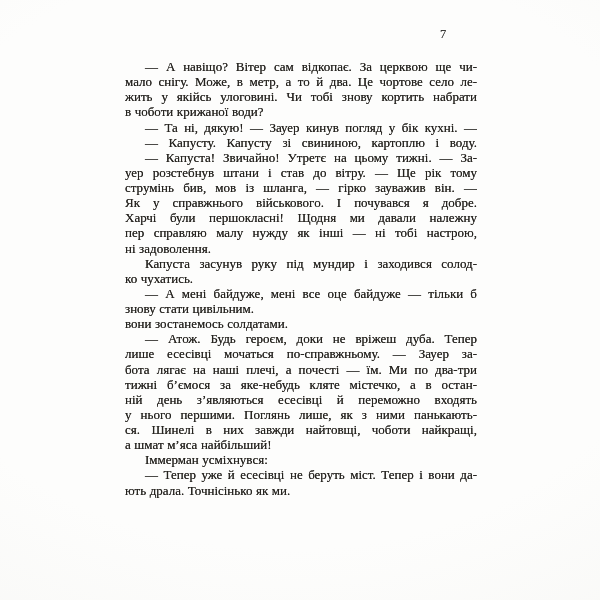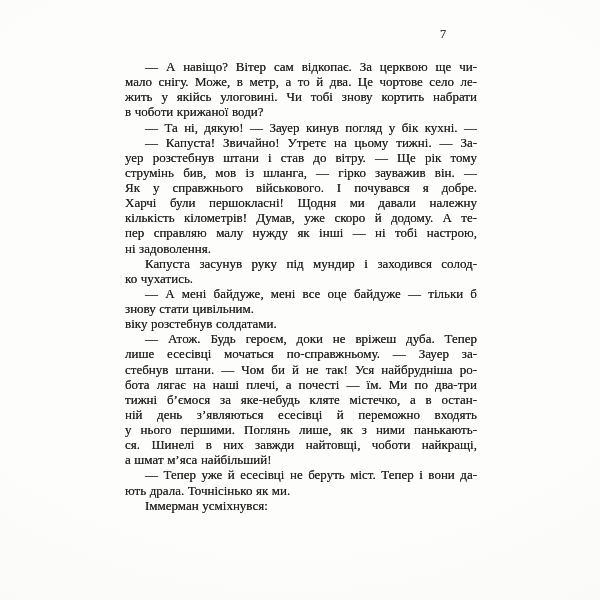--- a/index.html
+++ b/index.html
@@ -73,62 +73,61 @@
       <div class="line">мало снігу. Може, в метр, а то й два. Це чортове село ле-</div>
       <div class="line">жить у якійсь улоговині. Чи тобі знову кортить набрати</div>
       <div class="line lastline">в чоботи крижаної води?</div>
     </div>
 
     <div class="para">
       <div class="line first">— Та ні, дякую! — Зауер кинув погляд у бік кухні. —</div>
     </div>
 
     <div class="para">
+      <div class="line first">— Капусту. Капусту зі свининою, картоплю і воду.</div>
     </div>
 
     <div class="para">
       <div class="line first">— Капуста! Звичайно! Утретє на цьому тижні. — За-</div>
       <div class="line">уер розстебнув штани і став до вітру. — Ще рік тому</div>
       <div class="line">струмінь бив, мов із шланга, — гірко зауважив він. —</div>
       <div class="line">Як у справжнього військового. І почувався я добре.</div>
       <div class="line">Харчі були першокласні! Щодня ми давали належну</div>
-      <div class="line">кількість кілометрів! Думав, уже скоро й додому. А те-</div>
       <div class="line">пер справляю малу нужду як інші — ні тобі настрою,</div>
       <div class="line lastline">ні задоволення.</div>
     </div>
 
     <div class="para">
       <div class="line first">Капуста засунув руку під мундир і заходився солод-</div>
       <div class="line lastline">ко чухатись.</div>
     </div>
 
     <div class="para">
       <div class="line first">— А мені байдуже, мені все оце байдуже — тільки б</div>
       <div class="line lastline">знову стати цивільним.</div>
     </div>
 
     <div class="para">
-      <div class="line lastline">віку розстебнув солдатами.</div>
+      <div class="line lastline">вони зостанемось солдатами.</div>
     </div>
 
     <div class="para">
       <div class="line first">— Атож. Будь героєм, доки не вріжеш дуба. Тепер</div>
       <div class="line">лише есесівці мочаться по-справжньому. — Зауер за-</div>
-      <div class="line">стебнув штани. — Чом би й не так! Уся найбрудніша ро-</div>
       <div class="line">бота лягає на наші плечі, а почесті — їм. Ми по два-три</div>
       <div class="line">тижні б’ємося за яке-небудь кляте містечко, а в остан-</div>
       <div class="line">ній день з’являються есесівці й переможно входять</div>
       <div class="line">у нього першими. Поглянь лише, як з ними панькають-</div>
       <div class="line">ся. Шинелі в них завжди найтовщі, чоботи найкращі,</div>
       <div class="line lastline">а шмат м’яса найбільший!</div>
     </div>
 
     <div class="para">
-      <div class="line first">— Тепер уже й есесівці не беруть міст. Тепер і вони да-</div>
-      <div class="line lastline">ють драла. Точнісінько як ми.</div>
+      <div class="line first lastline">Іммерман усміхнувся:</div>
     </div>
 
     <div class="para">
-      <div class="line first lastline">Іммерман усміхнувся:</div>
+      <div class="line first">— Тепер уже й есесівці не беруть міст. Тепер і вони да-</div>
+      <div class="line lastline">ють драла. Точнісінько як ми.</div>
     </div>
 
   </div>
 </div>
 
 </body></html>

